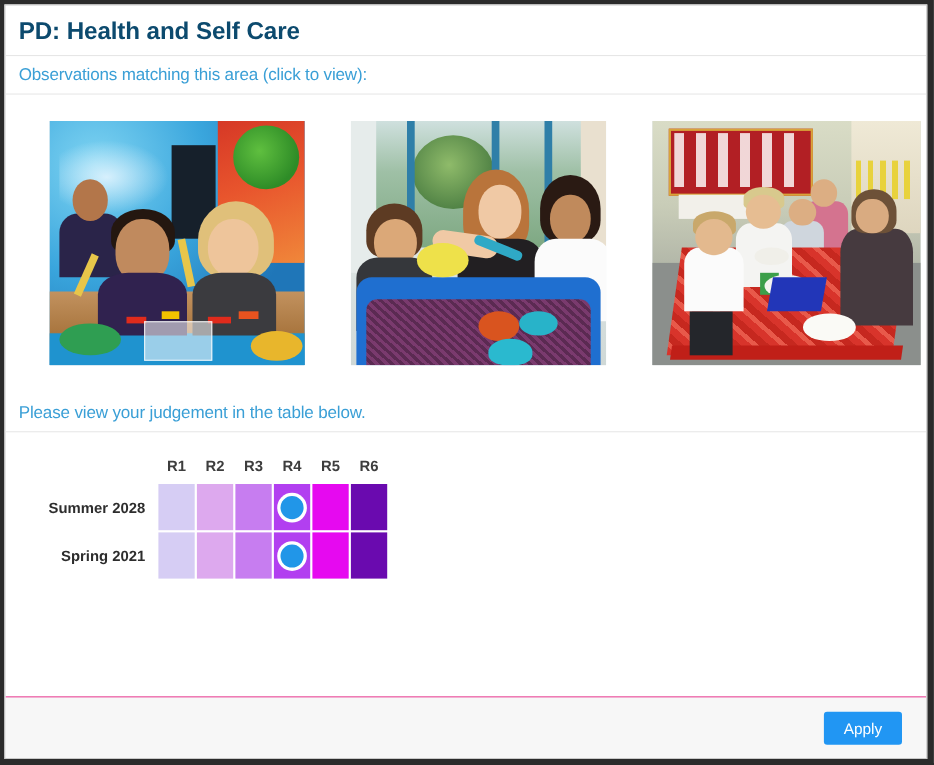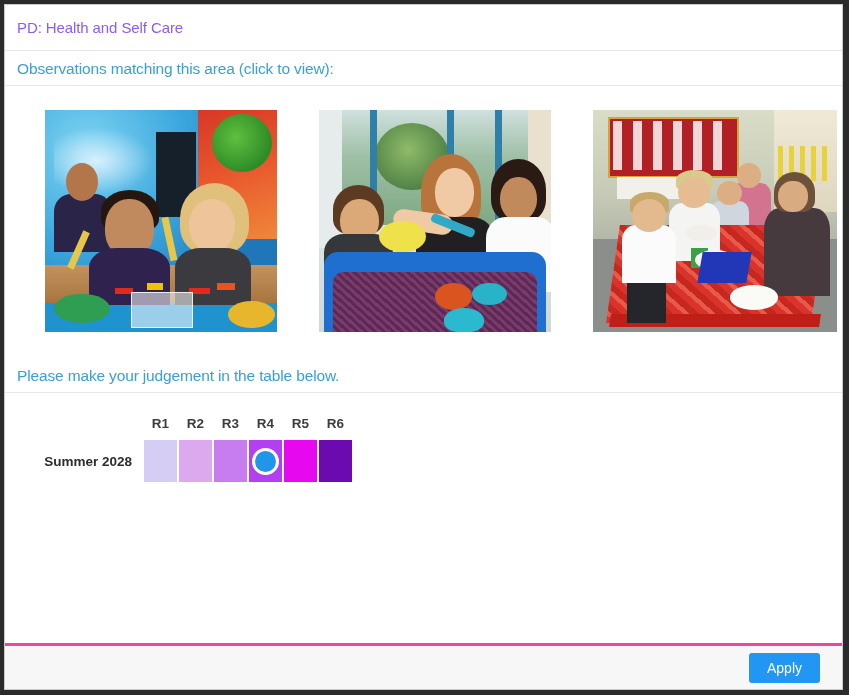--- a/index.html
+++ b/index.html
@@ -38,23 +38,23 @@
 
   
   .title-bar {
     box-sizing: border-box;
     height: 46px;
     padding: 10px 0 0 12px;
     border-bottom: 1px solid #e6e6e6;
   }
   .page-title {
     margin: 0;
-    font-size: 15px;
-    font-weight: normal;
-    color: #8b5cf6;
+    font-size: 22px;
+    font-weight: bold;
+    color: #0c4a6e;
     letter-spacing: -0.1px;
     line-height: 26px;
   }
 
   
   .section-head {
     box-sizing: border-box;
     padding: 9px 16px 7px 12px;
     border-bottom: 1px solid #e8e8e8;
     font-size: 15.5px;
@@ -322,24 +322,24 @@
     margin-top: -10.5px;
     border-radius: 50%;
     background: #2196e8;
     box-shadow: 0 0 0 3px #ffffff;
   }
 
   
   .footer-bar {
     position: absolute;
     left: 0; right: 0; bottom: 0;
-    height: 46px;
+    height: 56px;
     box-sizing: border-box;
     background: #f7f7f7;
-    border-top: 3px solid #ec4899;
+    border-top: 1px solid #ec4899;
     display: flex;
     justify-content: flex-end;
     align-items: center;
     padding-right: 22px;
   }
   .apply-button {
     background: #2196f3;
     color: #ffffff;
     border: none;
     border-radius: 3px;
@@ -445,21 +445,21 @@
         <div class="ph-layer p3-adult-face"></div>
         <div class="ph-layer p3-plate3"></div>
         <div class="ph-layer p3-cup"></div>
         <div class="ph-layer p3-plate1"></div>
         <div class="ph-layer p3-bluemat"></div>
         <div class="ph-layer p3-plate2"></div>
       </div>
 
     </div>
 
-    <div class="section-head">Please make your judgement in the table below.</div>
+    <div class="section-head">Please view your judgement in the table below.</div>
 
     <div class="grid-wrap">
       <table class="judgement-grid">
         <thead>
           <tr>
             <th class="corner"></th>
           <th class="col-head">R1</th>
               <th class="col-head">R2</th>
               <th class="col-head">R3</th>
               <th class="col-head">R4</th>
@@ -472,20 +472,31 @@
               <td class="row-head">Summer 2028</td>
               <td class="cell" style="background: rgb(214, 205, 244);"></td>
               <td class="cell" style="background: rgb(221, 169, 238);"></td>
               <td class="cell" style="background: rgb(199, 125, 240);"></td>
               <td class="cell" style="background: rgb(178, 63, 240);">
                 <span class="marker" style="background: rgb(33, 150, 232); box-shadow: rgb(255, 255, 255) 0px 0px 0px 3px;"></span>
               </td>
               <td class="cell" style="background: rgb(230, 9, 240);"></td>
               <td class="cell" style="background: rgb(106, 10, 175);"></td>
             </tr>
+            <tr>
+              <td class="row-head">Spring 2021</td>
+              <td class="cell" style="background: rgb(214, 205, 244);"></td>
+              <td class="cell" style="background: rgb(221, 169, 238);"></td>
+              <td class="cell" style="background: rgb(199, 125, 240);"></td>
+              <td class="cell" style="background: rgb(178, 63, 240);">
+                <span class="marker" style="background: rgb(33, 150, 232); box-shadow: rgb(255, 255, 255) 0px 0px 0px 3px;"></span>
+              </td>
+              <td class="cell" style="background: rgb(230, 9, 240);"></td>
+              <td class="cell" style="background: rgb(106, 10, 175);"></td>
+            </tr>
           </tbody>
       </table>
     </div>
 
     <div class="footer-bar">
       <button class="apply-button">Apply</button>
     </div>
 
   </div>
 </div>

